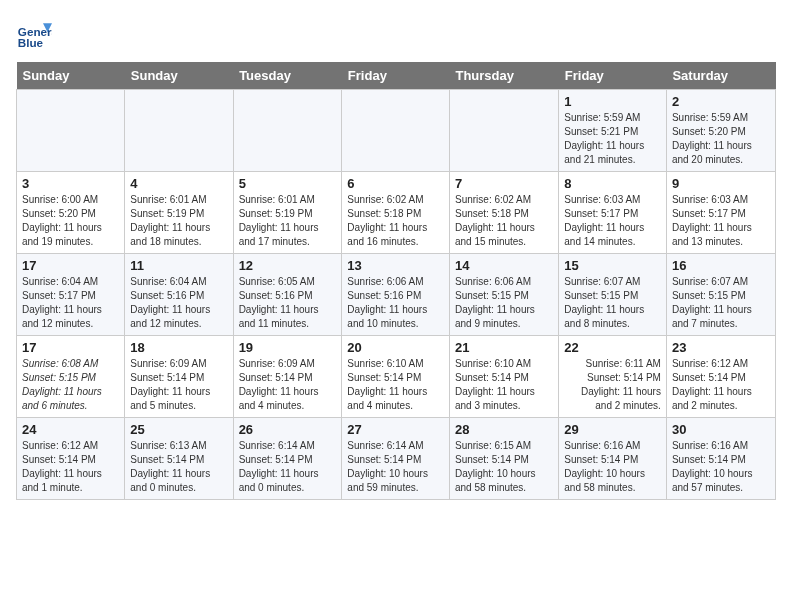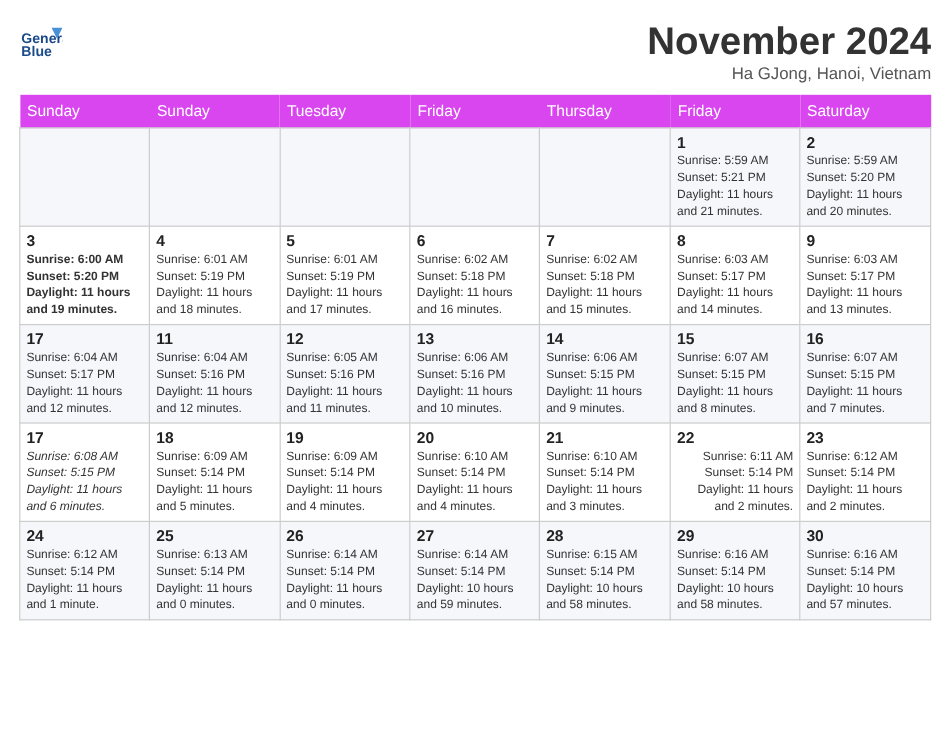--- a/index.html
+++ b/index.html
@@ -36,26 +36,26 @@
     .location-subtitle {
       font-size: 14px;
       color: #555;
     }
     table {
       width: 100%;
       border-collapse: collapse;
       font-size: 11px;
     }
     thead tr th {
-      background-color: #d946ef;
+      background-color: #737373;
       color: #fff;
       text-align: left;
       padding: 6px 6px;
       font-size: 13px;
-      font-weight: normal;
+      font-weight: bold;
       margin-left: 28px;
     }
     tbody tr td {
       border: 1px solid #ccc;
       vertical-align: top;
       padding: 4px 5px;
       width: 113px;
       min-height: 80px;
       background: #fff;
     }
@@ -84,24 +84,20 @@
 </head>
 <body>
 
 <div class="header-area">
   <div class="logo">
     <svg class="logo-icon" viewBox="0 0 40 40">
       <text x="2" y="22" font-size="13" font-weight="bold" fill="#1a4a8a">General</text>
       <text x="2" y="34" font-size="13" font-weight="bold" fill="#1a4a8a">Blue</text>
       <polygon points="30,8 40,8 35,18" fill="#4a90d9"></polygon>
     </svg>
-  </div>
-  <div class="title-area">
-    <div class="month-title">November 2024</div>
-    <div class="location-subtitle">Ha GJong, Hanoi, Vietnam</div>
   </div>
 </div>
 
 <table>
   <thead>
     <tr>
     <th>Sunday</th>
         <th>Sunday</th>
         <th>Tuesday</th>
         <th>Friday</th>
@@ -126,21 +122,21 @@
         <td>
           <span class="day-num">2</span>
           <div class="day-info" style="white-space: pre-line;">Sunrise: 5:59 AM
 Sunset: 5:20 PM
 Daylight: 11 hours and 20 minutes.</div>
         </td>
       </tr>
       <tr>
         <td>
           <span class="day-num">3</span>
-          <div class="day-info" style="white-space: pre-line; font-weight: bold;">Sunrise: 6:00 AM
+          <div class="day-info" style="white-space: pre-line;">Sunrise: 6:00 AM
 Sunset: 5:20 PM
 Daylight: 11 hours and 19 minutes.</div>
         </td>
         <td>
           <span class="day-num">4</span>
           <div class="day-info" style="white-space: pre-line;">Sunrise: 6:01 AM
 Sunset: 5:19 PM
 Daylight: 11 hours and 18 minutes.</div>
         </td>
         <td>

